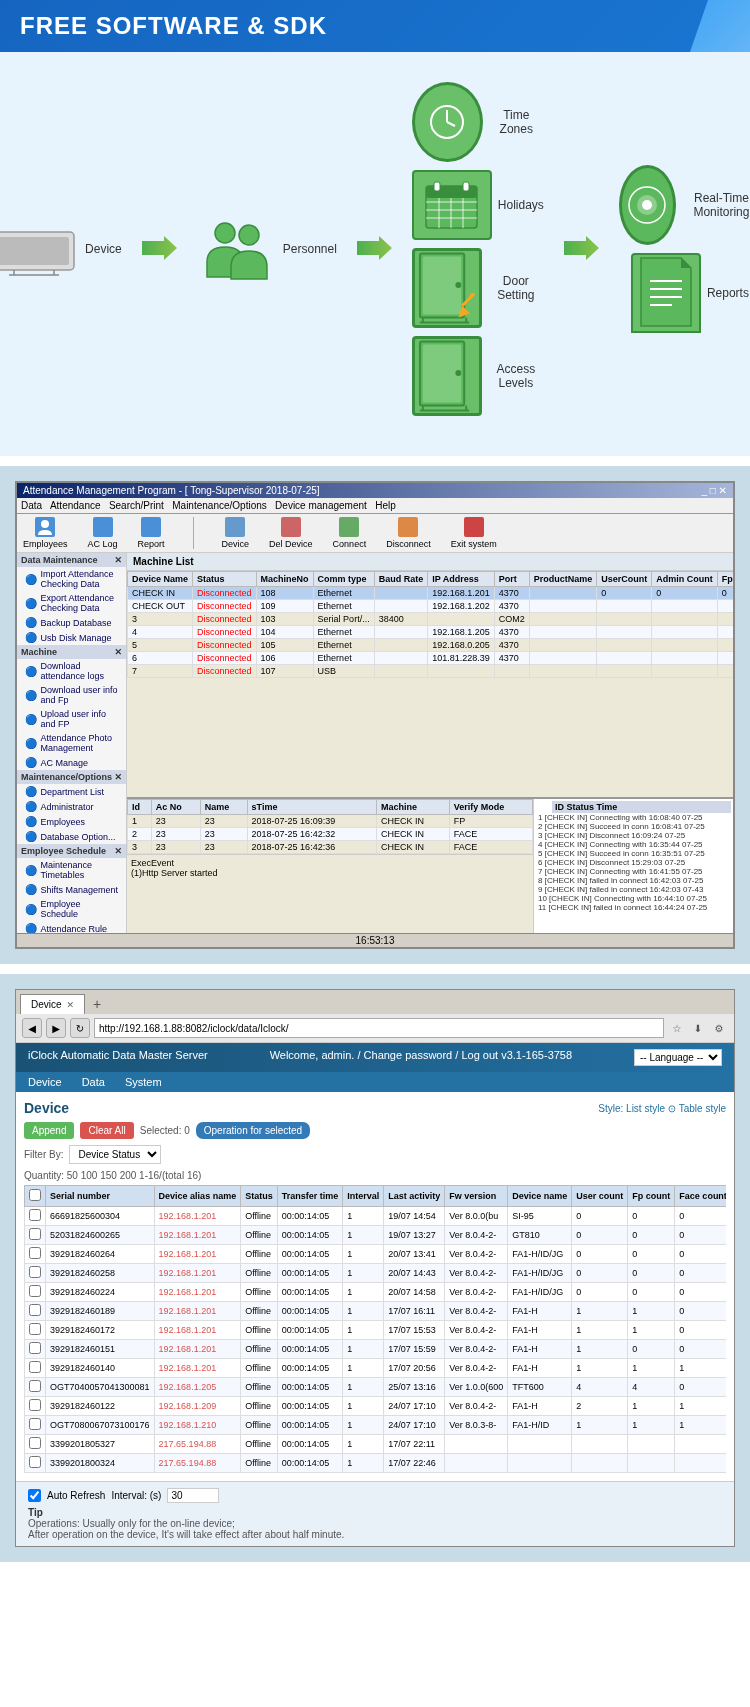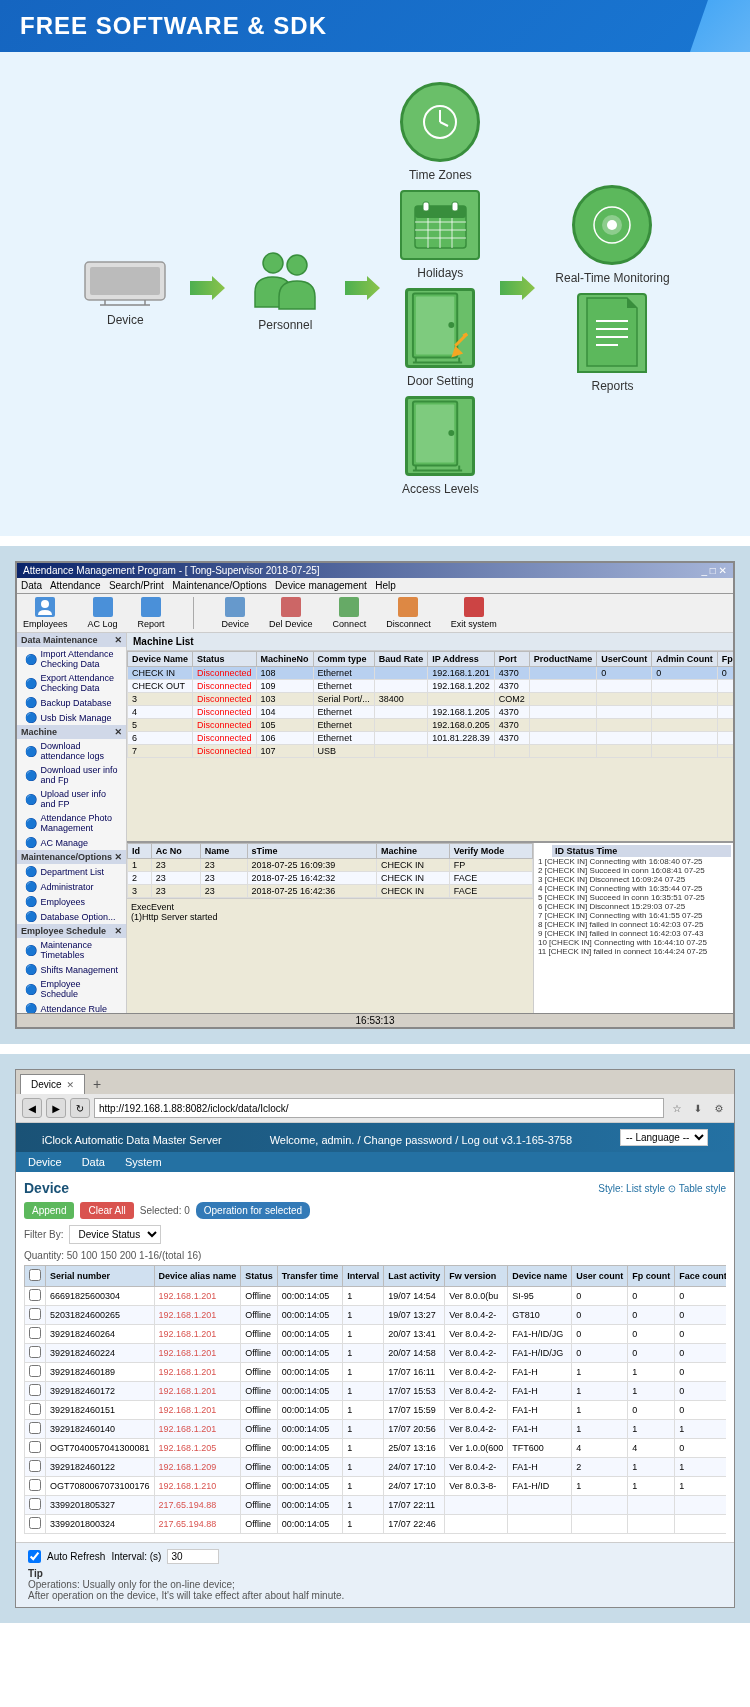--- a/index.html
+++ b/index.html
@@ -31,21 +31,21 @@
     
     .diagram-section {
       background: #e8f4fd;
       padding: 30px 20px 40px;
       display: flex;
       flex-direction: column;
       align-items: center;
     }
     .diagram-item {
       display: flex;
-      flex-direction: column;
+      flex-direction: row;
       align-items: center;
       gap: 6px;
     }
     .diagram-item .label {
       font-size: 12px;
       color: #333;
       text-align: center;
     }
     
     .icon-circle {
@@ -207,21 +207,21 @@
       border: 1px solid #ddd;
       padding: 1px 4px;
       white-space: nowrap;
     }
     .data-table tr:nth-child(even) { background: #f5f8ff; }
     .row-selected { background: #b8d0f0 !important; }
     .status-disconnected { color: red; }
 
     .bottom-pane {
       display: flex;
-      height: 172px;
+      height: 136px;
       border-top: 2px solid #999;
     }
     .attendance-table {
       flex: 1;
       overflow: auto;
     }
     .log-panel {
       width: 200px;
       background: #fff;
       border-left: 1px solid #ccc;
@@ -310,24 +310,24 @@
       display: flex; gap: 3px;
     }
     .browser-icon-btn {
       width: 18px; height: 18px;
       display: flex; align-items: center; justify-content: center;
       font-size: 10px; color: #555;
     }
     .iclock-header {
       background: linear-gradient(to right, #1a5276, #2471a3);
       color: white;
-      padding: 6px 26px;
+      padding: 6px 12px;
       display: flex;
       justify-content: space-between;
-      align-items: flex-end;
+      align-items: flex-start;
       font-size: 11px;
     }
     .iclock-nav {
       background: #2471a3;
       padding: 4px 12px;
       display: flex;
       gap: 20px;
       font-size: 11px;
       color: white;
     }
@@ -997,20 +997,34 @@
                 <td>1</td>
                 <td>20/07 13:41</td>
                 <td>Ver 8.0.4-2-</td>
                 <td>FA1-H/ID/JG</td>
                 <td>0</td>
                 <td>0</td>
                 <td>0</td>
               </tr>
               <tr>
                 <td class="checkbox-cell"><input type="checkbox" class="cb" style=""></td>
+                <td>3929182460258</td>
+                <td><span class="status-offline">192.168.1.201</span></td>
+                <td>Offline</td>
+                <td>00:00:14:05</td>
+                <td>1</td>
+                <td>20/07 14:43</td>
+                <td>Ver 8.0.4-2-</td>
+                <td>FA1-H/ID/JG</td>
+                <td>0</td>
+                <td>0</td>
+                <td>0</td>
+              </tr>
+              <tr>
+                <td class="checkbox-cell"><input type="checkbox" class="cb" style=""></td>
                 <td>3929182460224</td>
                 <td><span class="status-offline">192.168.1.201</span></td>
                 <td>Offline</td>
                 <td>00:00:14:05</td>
                 <td>1</td>
                 <td>20/07 14:58</td>
                 <td>Ver 8.0.4-2-</td>
                 <td>FA1-H/ID/JG</td>
                 <td>0</td>
                 <td>0</td>

